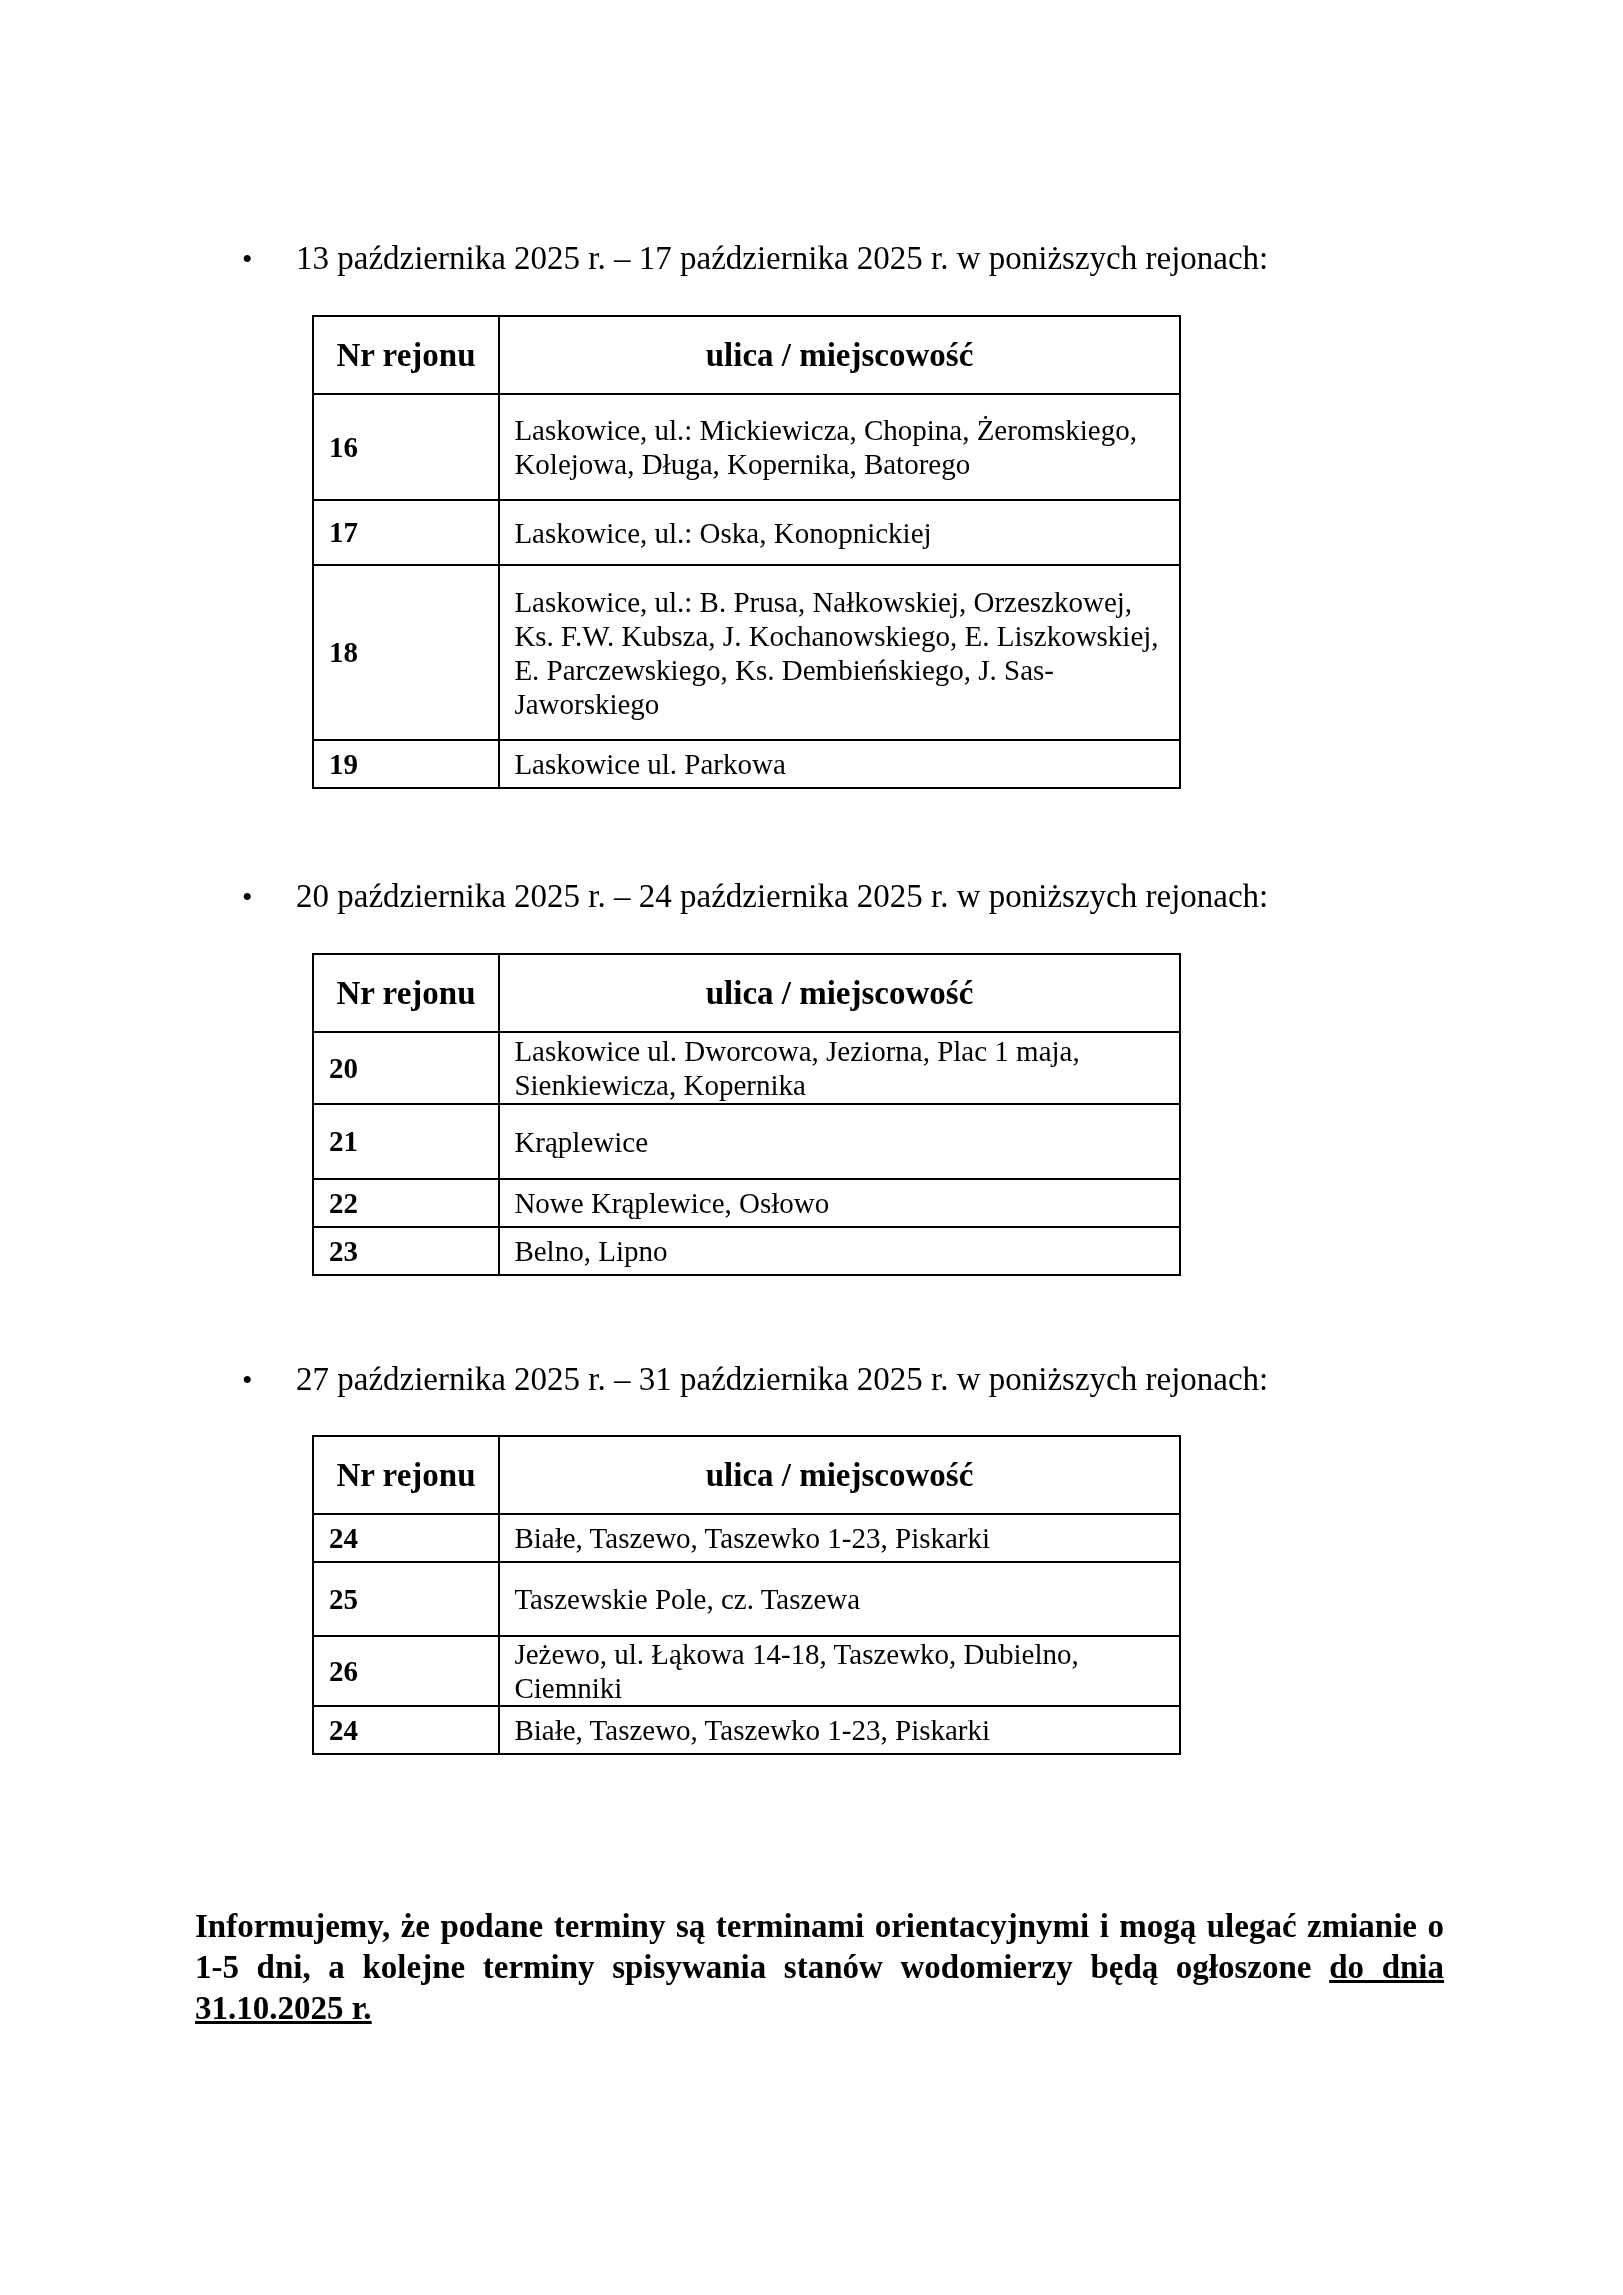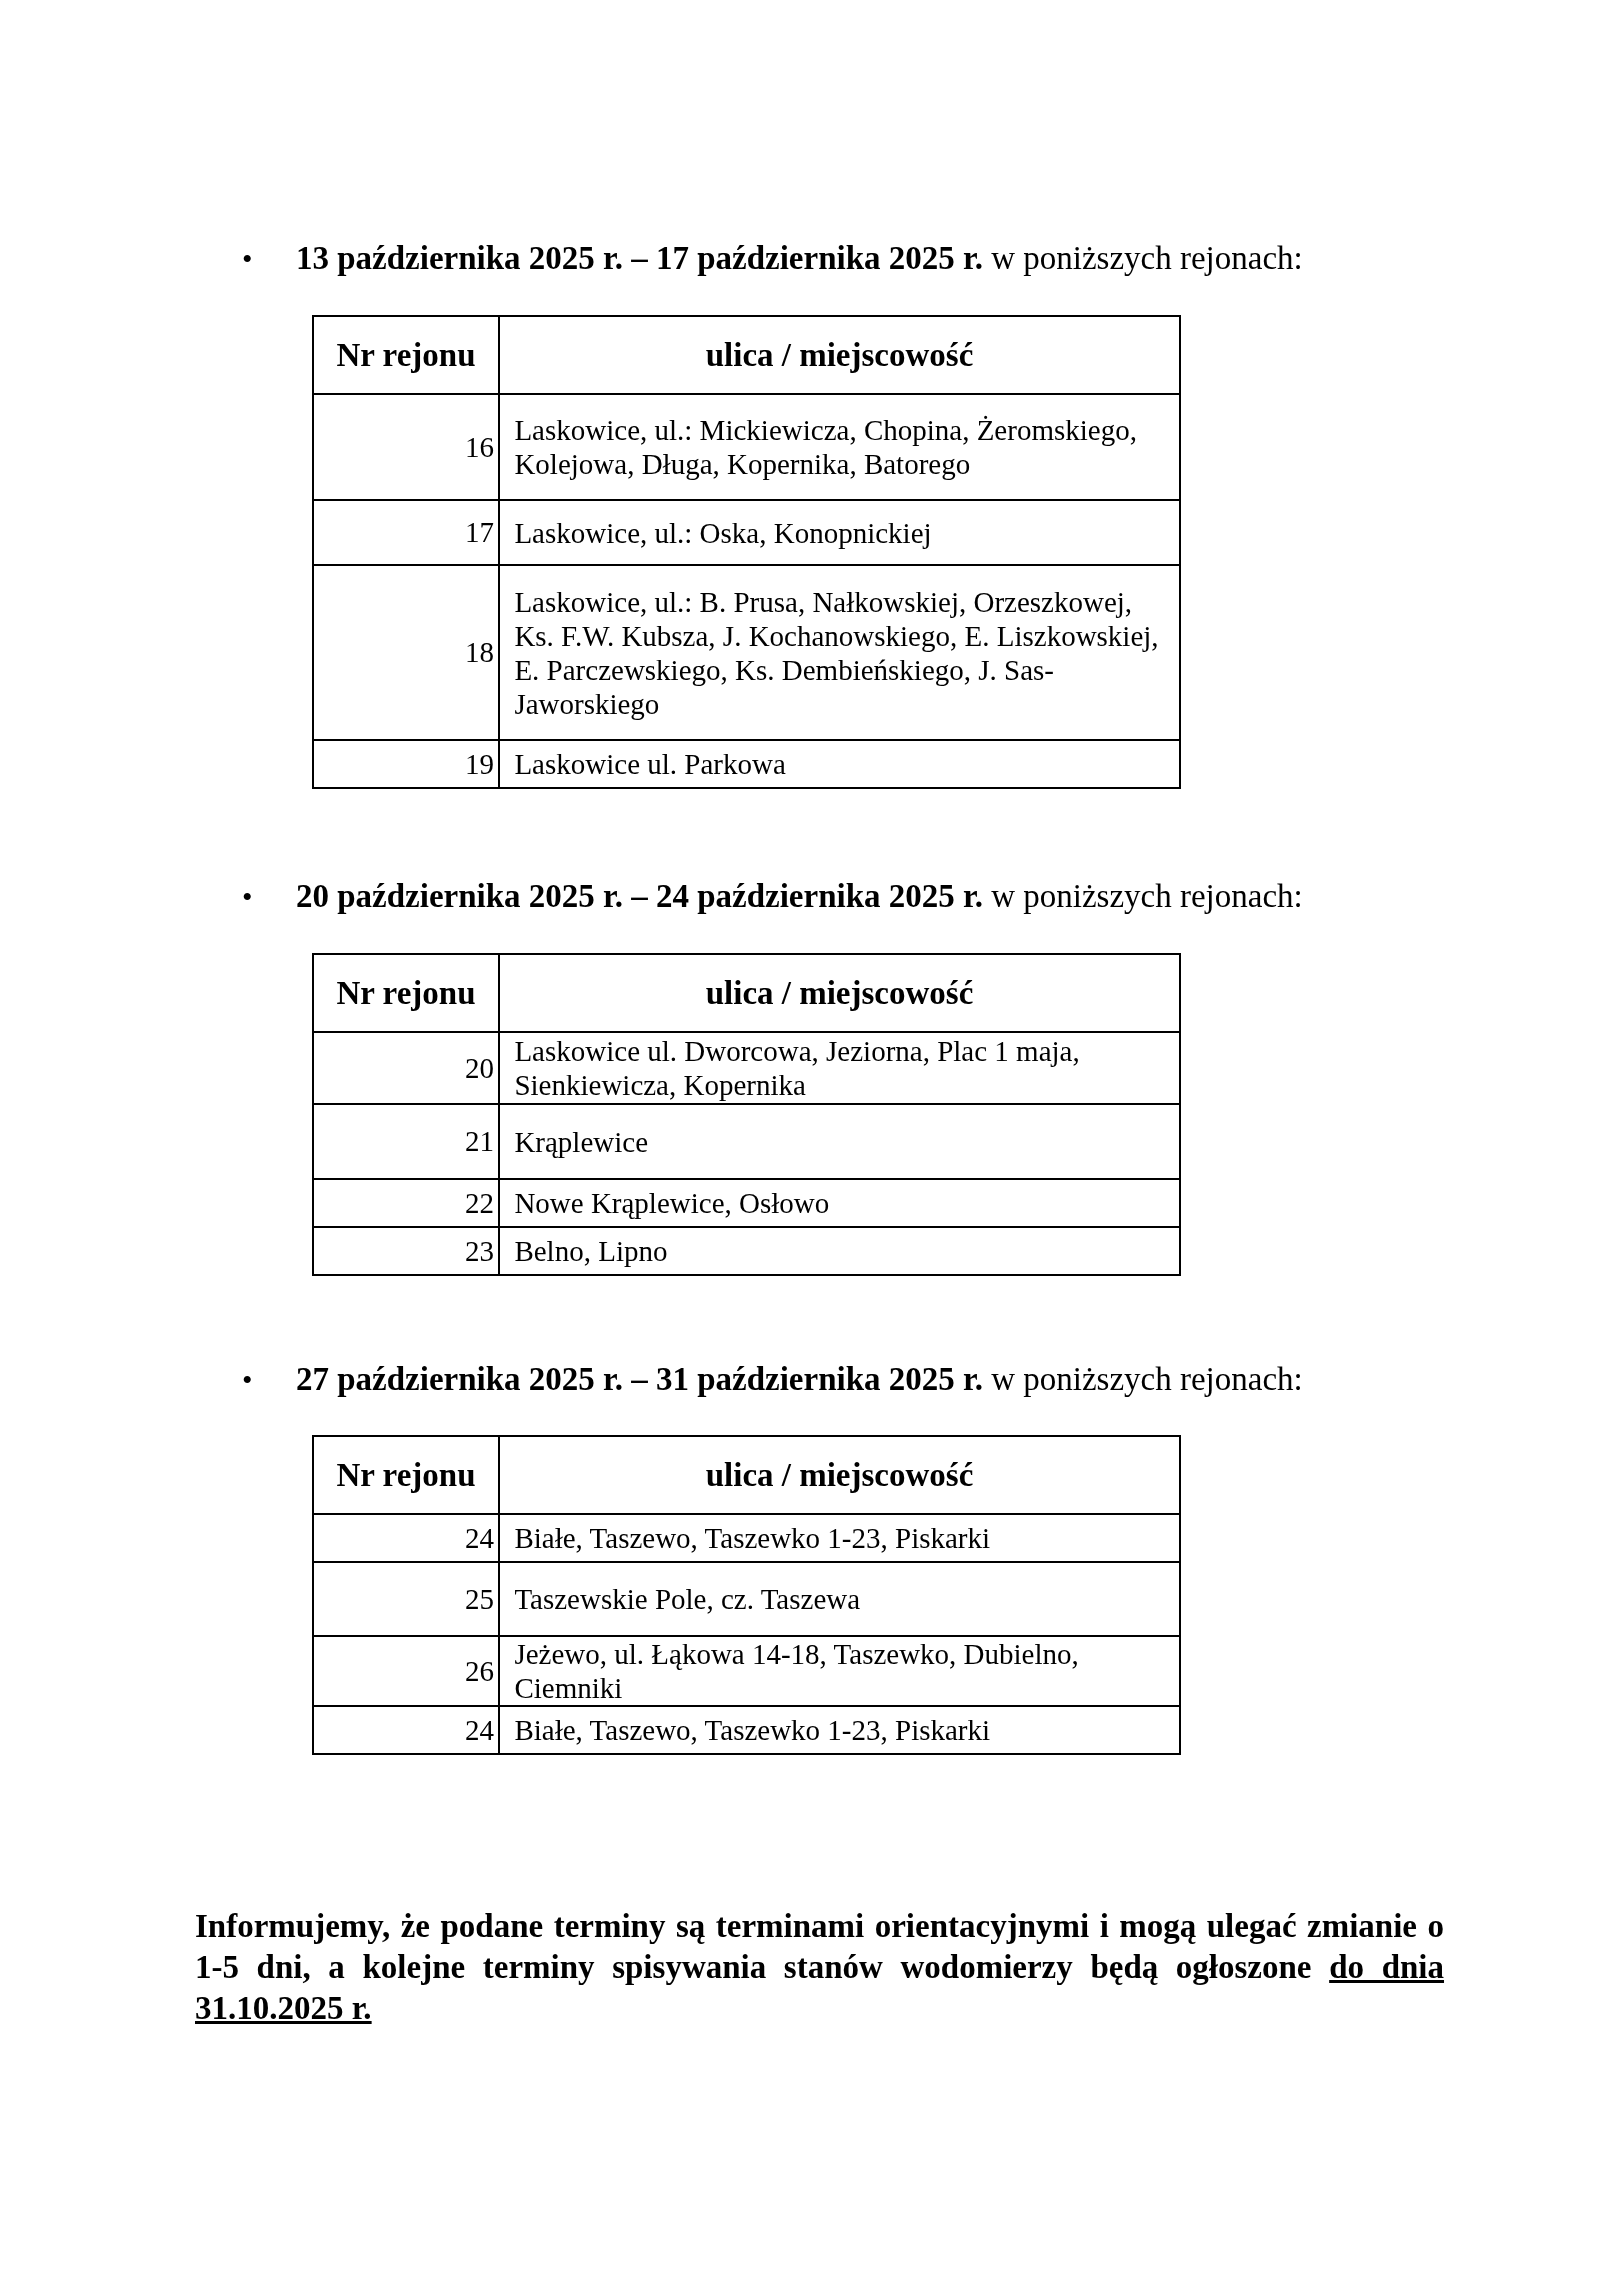--- a/index.html
+++ b/index.html
@@ -1,27 +1,27 @@
 <!DOCTYPE html>
 <html style="font-size:10.5px"><head>
 <meta charset="utf-8">
 <style>
   html, body { margin: 0; padding: 0; background: #ffffff; }
   body { width: 1623px; height: 2295px; position: relative; overflow: hidden;
          font-family: "Liberation Serif", "DejaVu Serif", serif; color: #000; }
   .section-heading { position: absolute; left: 242px; font-size: 33px; line-height: 39px; white-space: nowrap; }
   .section-heading .bullet { position: absolute; left: 0; top: 0; font-size: 30px; }
   .section-heading .text { position: absolute; left: 54px; top: 0; }
-  .section-heading b { font-weight: bold; }
+  .section-heading b { font-weight: normal; }
   table.regions { position: absolute; left: 312px; width: 869px; border-collapse: collapse; table-layout: fixed; }
   table.regions td, table.regions th { border: 2px solid #000; padding: 0 14.4px; vertical-align: middle; }
   table.regions th { font-weight: bold; font-size: 33px; height: 76px; }
   table.regions th.col-nr { width: 171px; text-align: center; padding: 0 6.5px; margin-left: 38px; }
   table.regions th.col-street { text-align: center; }
-  table.regions td.nr { text-align: right; font-weight: normal; font-size: 29px; padding: 0 4px; }
+  table.regions td.nr { text-align: left; font-weight: bold; font-size: 29px; padding: 0 15px; }
   table.regions td.street { font-size: 29px; line-height: 34px; text-align: left; }
   .notice { position: absolute; left: 195px; top: 1873px; width: 1249px; font-weight: bold; font-size: 33px;
             line-height: 41px; text-align: justify; }
   .notice .underlined { text-decoration: underline; text-decoration-thickness: 2.6px; }
 </style>
 </head>
 <body>
 
 <div class="section-heading" style="top:239px;">
   <span class="bullet">•</span>

